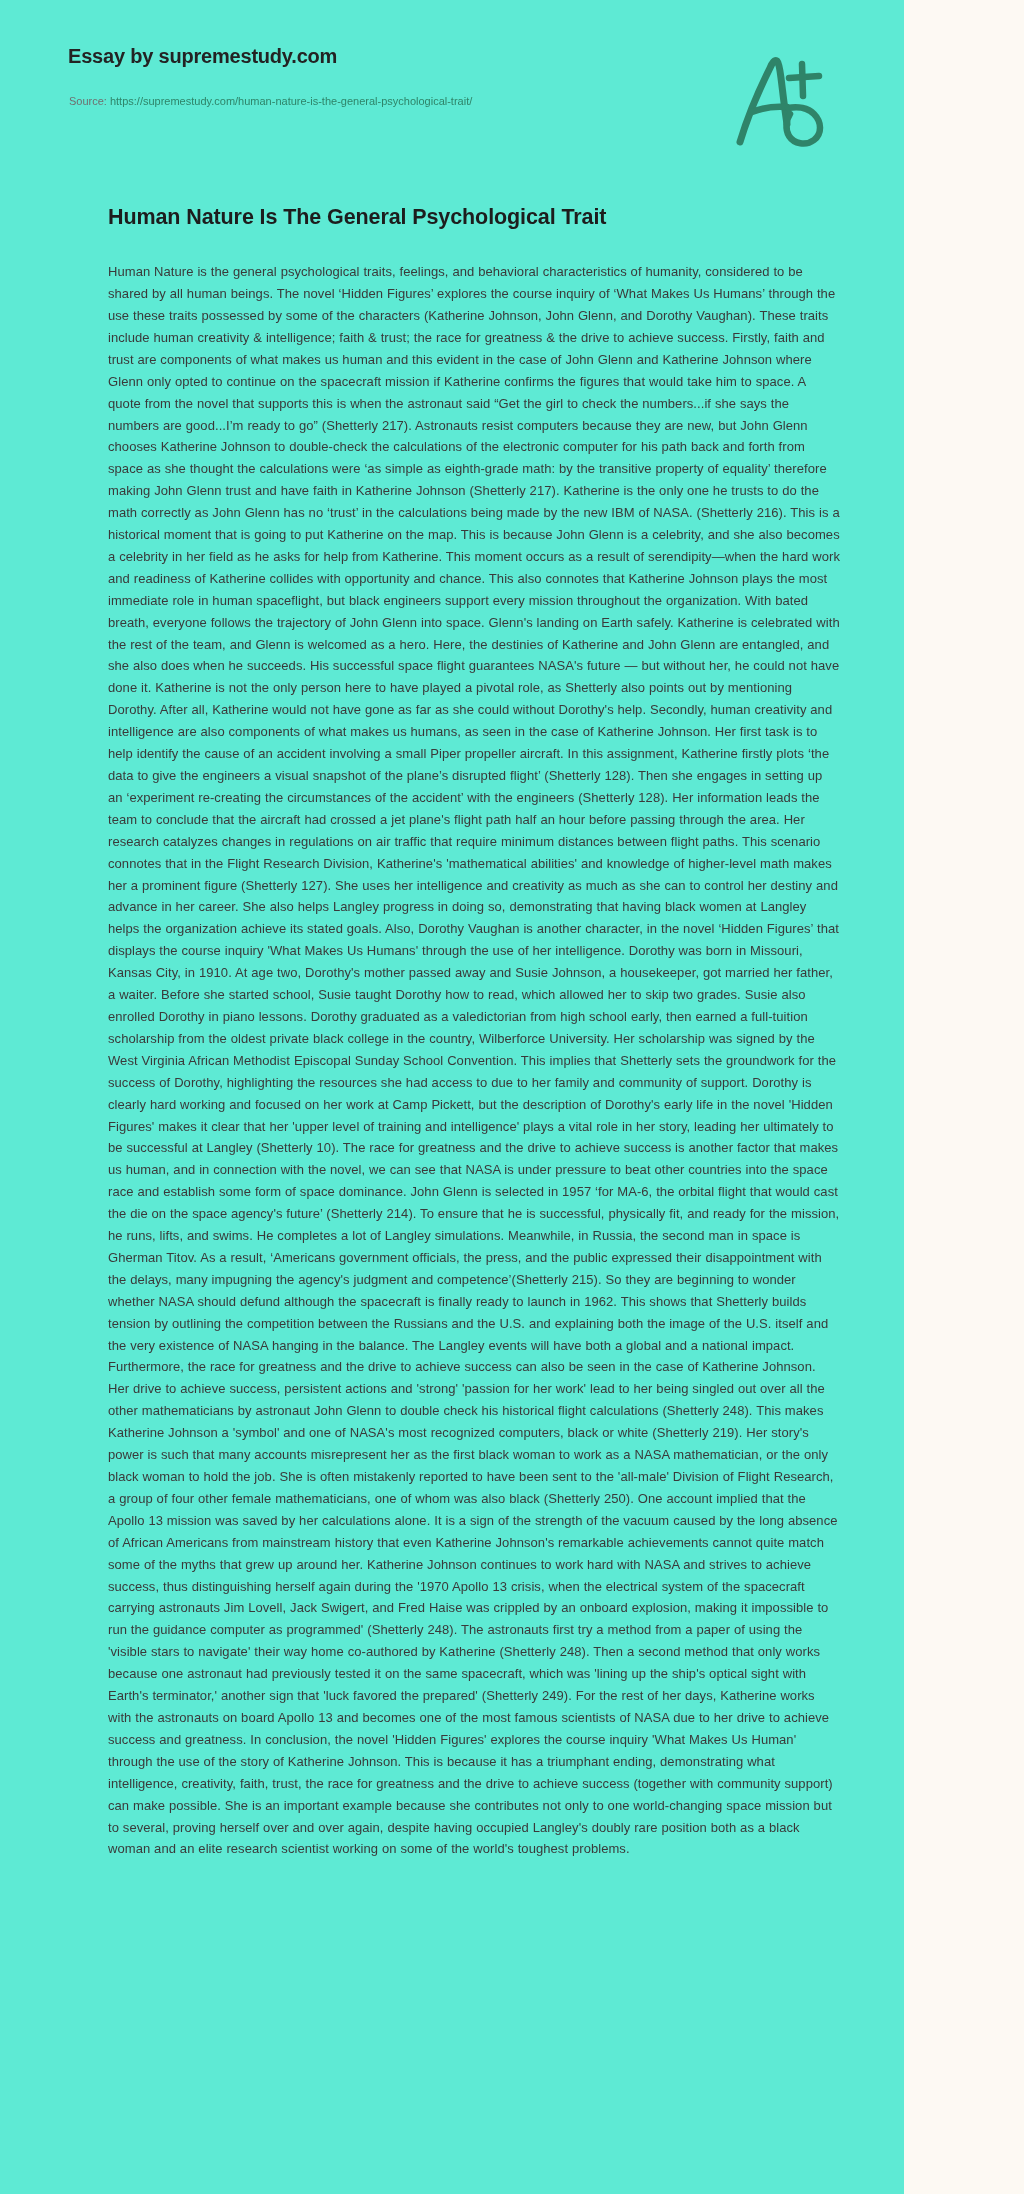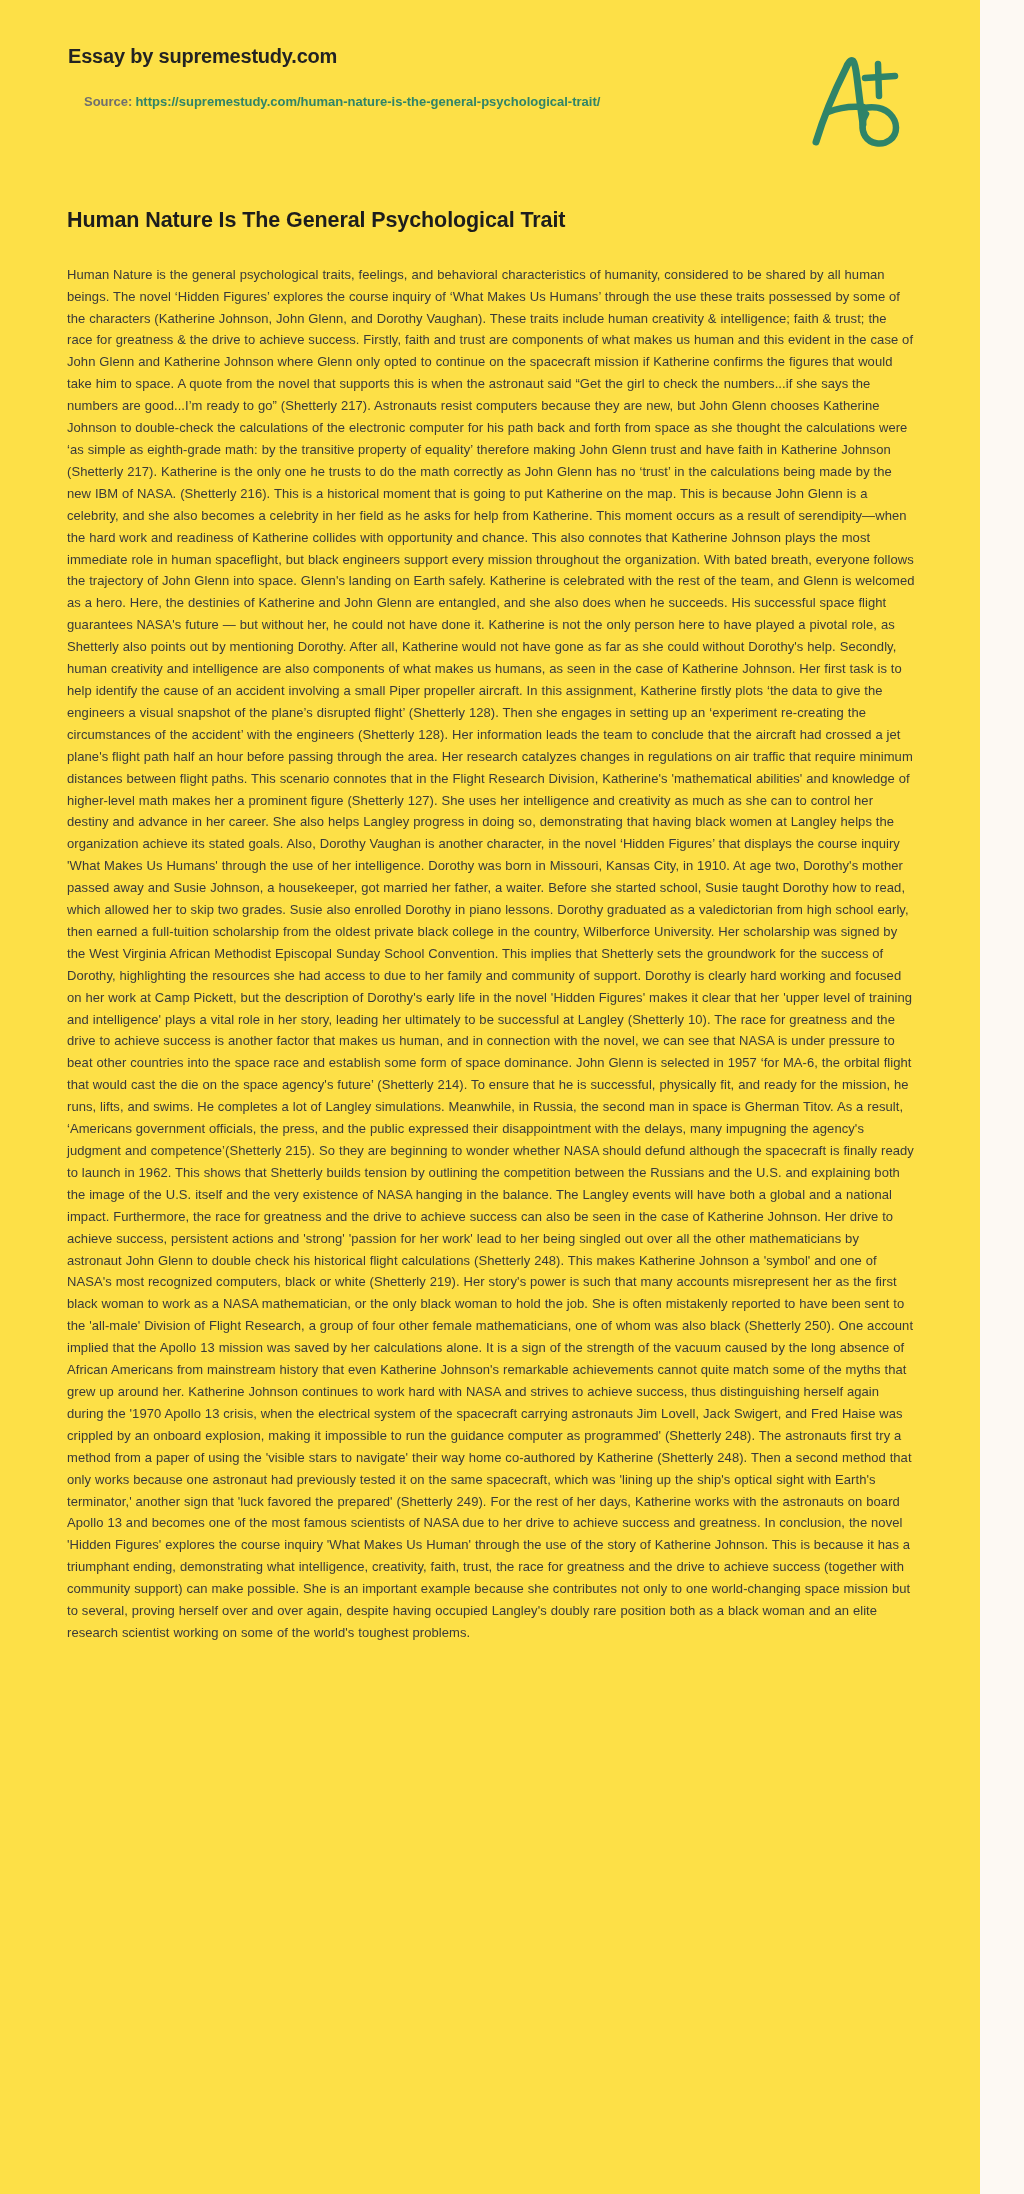--- a/index.html
+++ b/index.html
@@ -10,49 +10,48 @@
     width: 1024px;
     min-height: 2194px;
     background: #fdf9f3;
     font-family: "Liberation Sans", sans-serif;
     color: #2b2b2b;
     -webkit-font-smoothing: antialiased;
   }
 
   .page {
     position: relative;
-    width: 980px;
+    width: 904px;
     min-height: 2194px;
     box-sizing: border-box;
-    background: #fde047;
+    background: #5eead4;
   }
 
   
   .header {
     position: relative;
     padding: 44px 64px 0 68px;
     box-sizing: border-box;
   }
 
   .brand-line {
     font-size: 20px;
     font-weight: bold;
     letter-spacing: -0.2px;
     color: #232323;
     margin: 0 0 26px 0;
     line-height: 1.2;
   }
 
   .source-line {
-    font-size: 13px;
+    font-size: 11px;
     color: #6f6f6f;
     line-height: 1.3;
-    margin: 16px;
+    margin: 1px;
     white-space: nowrap;
-    font-weight: bold;
   }
 
   .source-label {
     color: #6f6f6f;
   }
 
   .source-url {
     color: #2f8469;
     text-decoration: none;
     margin-left: 3px;
@@ -68,21 +67,21 @@
   }
   .logo svg {
     display: block;
     width: 110px;
     height: 100px;
     overflow: visible;
   }
 
   
   .article {
-    padding: 0 64px 40px 67px;
+    padding: 0 64px 40px 108px;
     box-sizing: border-box;
   }
 
   .article-title {
     font-size: 21.5px;
     font-weight: bold;
     color: #1d1d1d;
     letter-spacing: -0.1px;
     margin: 96px 0 0 0;
     line-height: 1.25;

